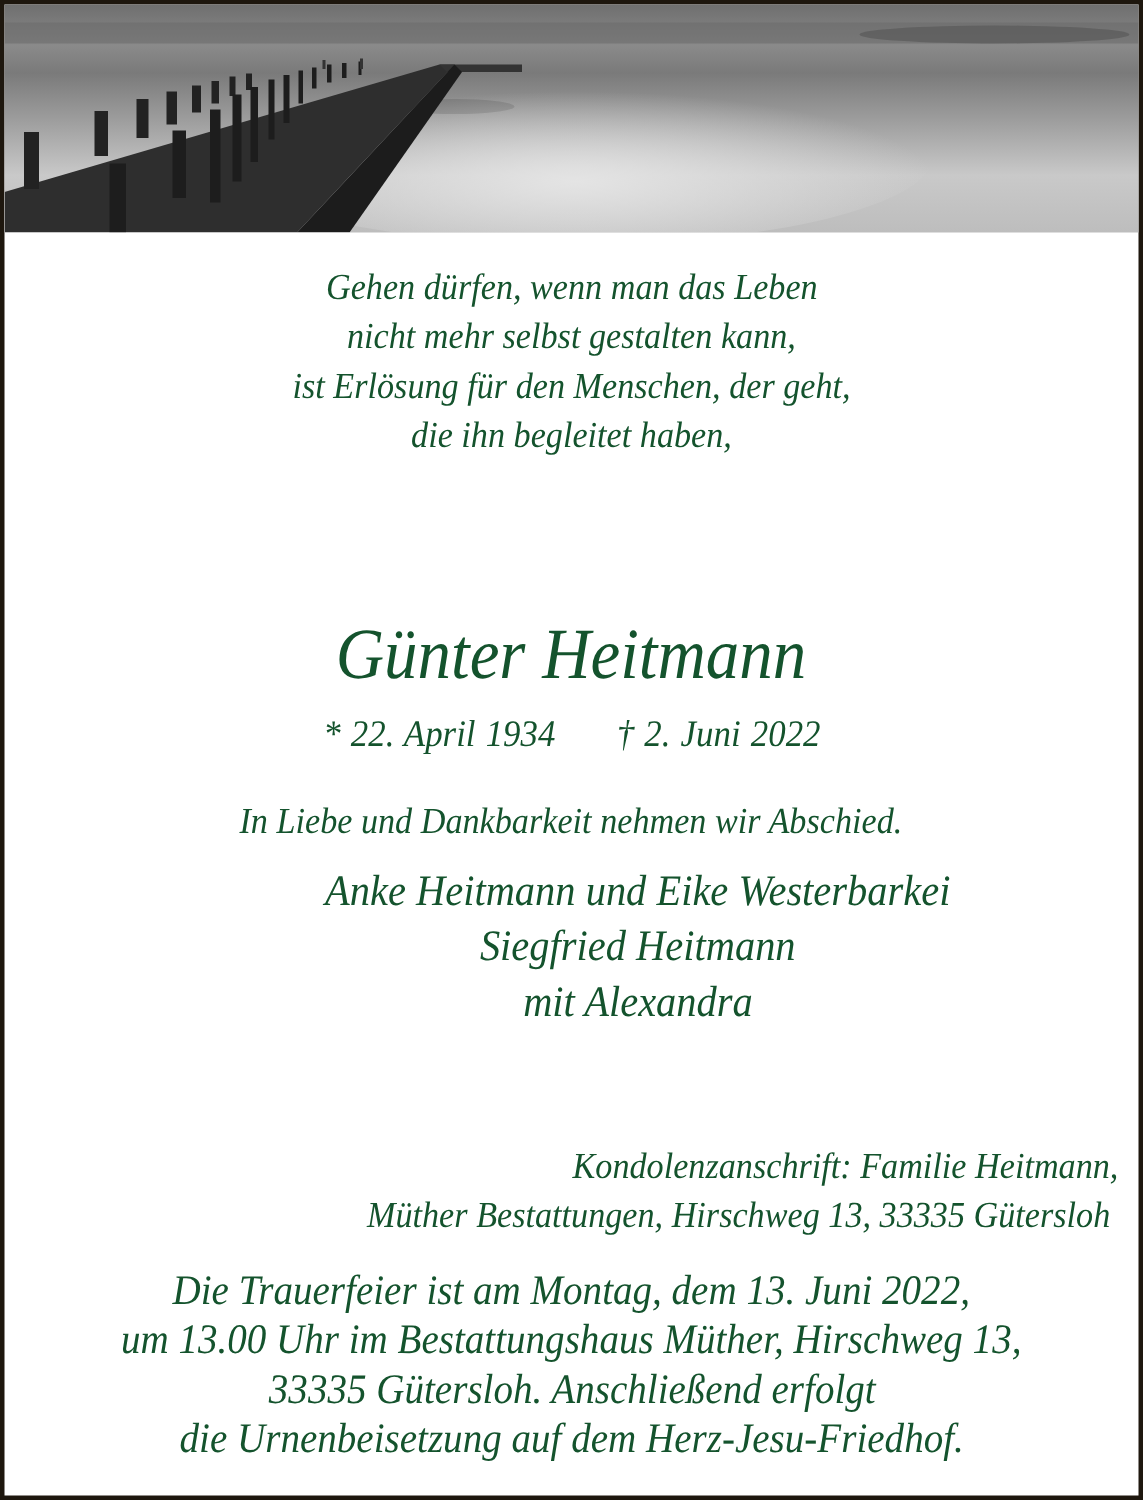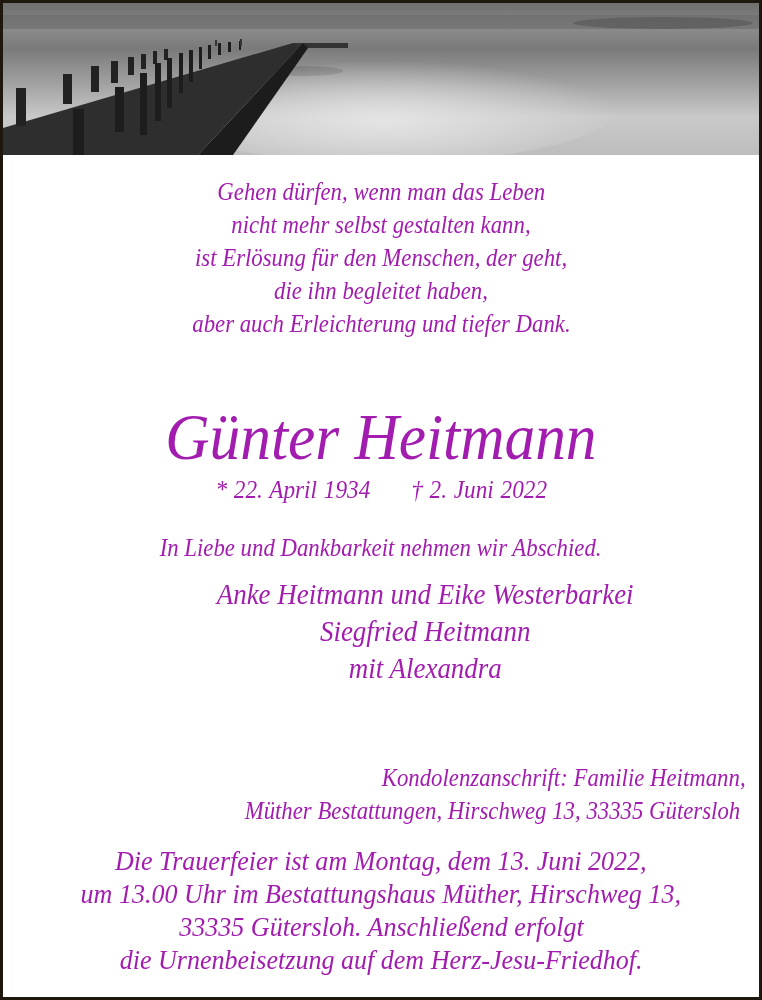--- a/index.html
+++ b/index.html
@@ -9,25 +9,25 @@
     box-sizing: border-box; border: 3px solid #1e170e; background: #ffffff;
   }
   .photo {
     position: absolute; left: 0; top: 0; width: 756px; height: 152px; overflow: hidden;
     background: linear-gradient(180deg, #6f6f6f 0%, #8a8a8a 18%, #7a7a7a 30%, #9c9c9c 50%, #c9c9c9 75%, #bdbdbd 100%);
   }
   .photo svg { position: absolute; left: 0; top: 0; }
   .text {
     position: absolute; left: 0; width: 756px; text-align: center;
     font-family: "Liberation Serif", "DejaVu Serif", serif; font-style: italic;
-    color: #a21caf; white-space: nowrap;
+    color: #14532d; white-space: nowrap;
   }
   .scale { display: inline-block; transform: scaleX(0.93); transform-origin: center; }
   .poem { top: 172px; font-size: 24.5px; line-height: 33px; }
-  .name { top: 396px; font-size: 66px; line-height: 76px; font-family: Liberation Serif, serif; }
+  .name { top: 396px; font-size: 48px; line-height: 76px; font-family: Liberation Serif, serif; }
   .dates { top: 472px; font-size: 25px; line-height: 30px; word-spacing: 1px; }
   .dates .gap { display: inline-block; width: 44px; }
   .farewell { top: 530px; font-size: 24.5px; line-height: 30px; }
   .family { top: 573px; font-size: 29px; line-height: 37px; padding-left: 44px; }
   .condolence { top: 758px; font-size: 24.5px; line-height: 33px; text-align: right; }
   .service { top: 841px; font-size: 28px; line-height: 33px; }
   .line { display: block; }
 </style>
 </head>
 <body>
@@ -78,21 +78,20 @@
       <rect x="212" y="37" width="2" height="6" fill="#333"></rect>
       <rect x="237" y="36" width="2" height="7" fill="#333"></rect>
     </svg>
   </div>
 
   <div class="text poem">
     <span class="line"><span class="scale">Gehen dürfen, wenn man das Leben</span></span>
     <span class="line"><span class="scale">nicht mehr selbst gestalten kann,</span></span>
     <span class="line"><span class="scale">ist Erlösung für den Menschen, der geht,</span></span>
     <span class="line"><span class="scale">die ihn begleitet haben,</span></span>
-    <span class="line"><span class="scale">aber auch Erleichterung und tiefer Dank.</span></span>
   </div>
 
   <div class="text name">
     <span class="scale">Günter Heitmann</span>
   </div>
 
   <div class="text dates">
     <span class="scale">
       <span>* 22. April 1934</span><span class="gap"></span><span>† 2. Juni 2022</span>
     </span>

